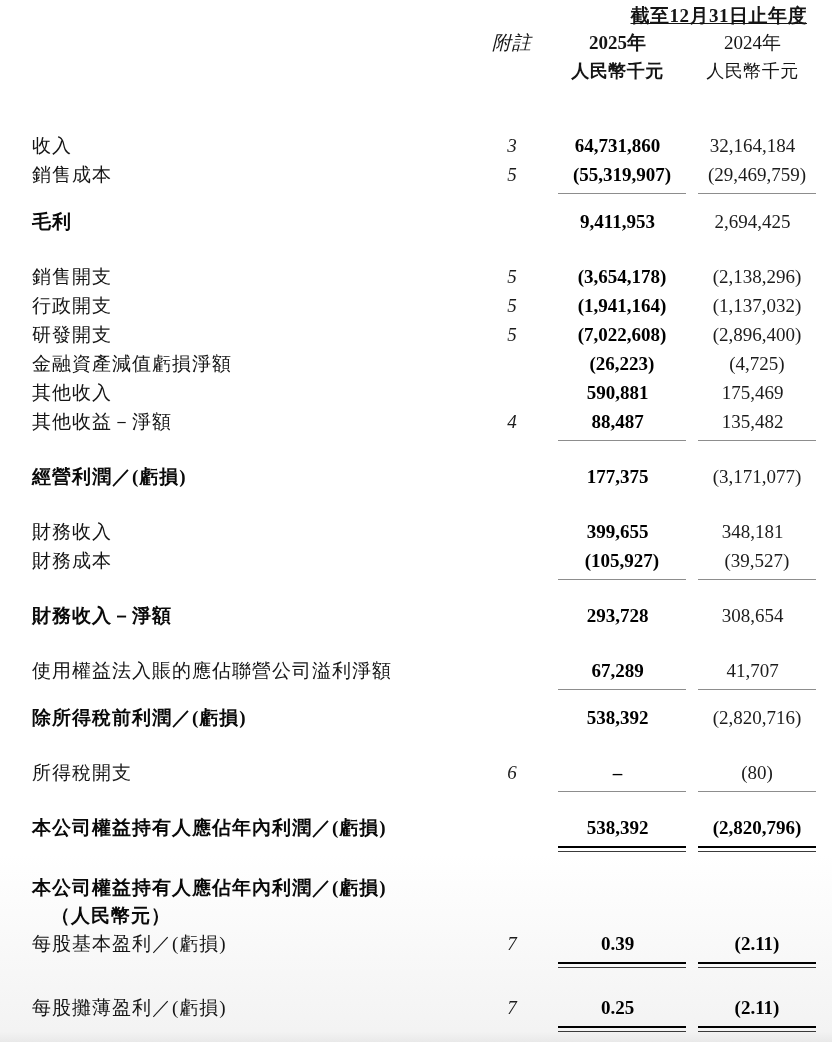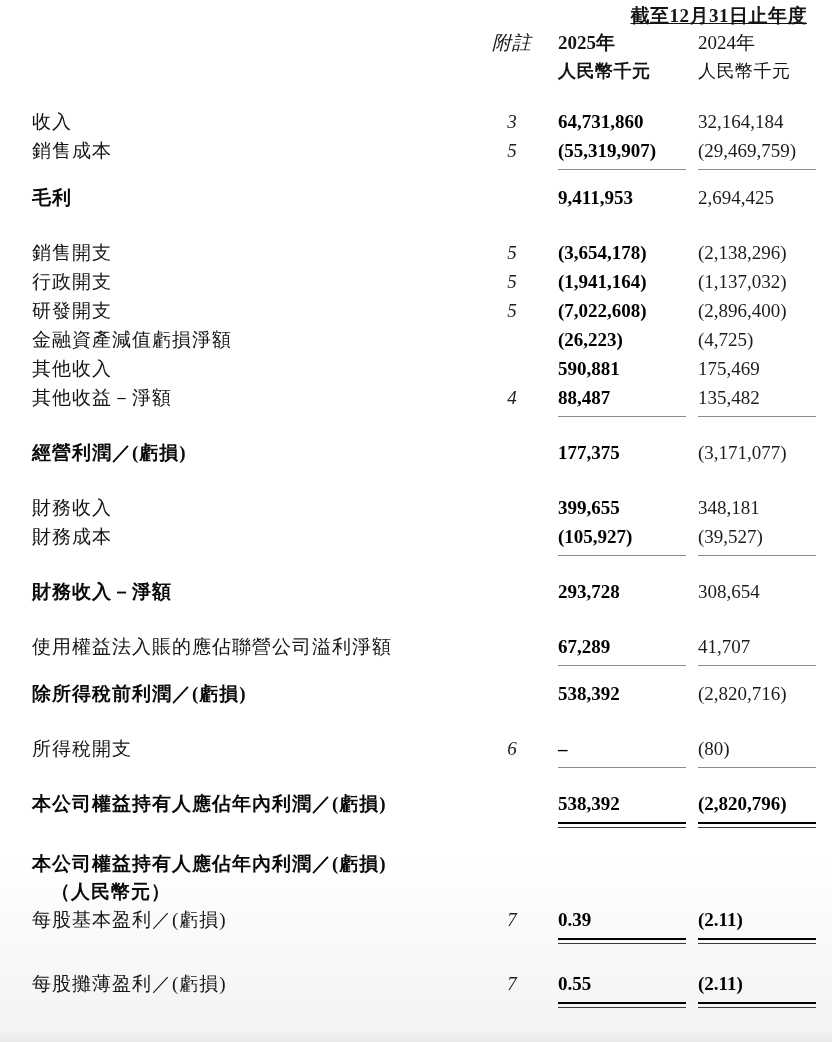--- a/index.html
+++ b/index.html
@@ -34,21 +34,21 @@
   }
   .c-note {
     width: 56px;
     text-align: center;
     line-height: 28px;
   }
   .c-v25 { width: 128px; margin-left: 18px; }
   .c-v24 { width: 118px; margin-left: 12px; }
   .uwrap {
     width: 100%;
-    text-align: left;
+    text-align: center;
     line-height: 28px;
     position: relative;
   }
   .num {
     font-size: 19px;
     color: #1c1c1c;
   }
   .num.b { font-weight: 700; color: #000; }
   .pad { padding-right: 9px; }
   .bold { font-weight: 700; color: #0a0a0a; }
@@ -104,21 +104,21 @@
     bottom: -6px;
     border-top: 1.6px solid #3a3a3a;
   }
 
   
   .g-sm  { margin-top: 14px; }
   .g-md  { margin-top: 22px; }
   .g-std { margin-top: 26px; }
   .g-lg  { margin-top: 30px; }
 
-  .rows { margin-top: 22px; }
+  .rows { margin-top: 46px; }
 </style>
 </head>
 <body>
 
 <div class="sheet">
 
   <div class="header">
     <div class="hrow">
       <div class="c-label"></div>
       <div class="c-note"></div>
@@ -375,21 +375,21 @@
         <div class="c-v24">
           <div class="uwrap"><span class="num b">(2.11)</span></div>
         </div>
       </div>
       <div class="row u-double g-lg">
         <div class="c-label">
           <div>每股攤薄盈利／(虧損)</div>
         </div>
         <div class="c-note"><span class="note-num">7</span></div>
         <div class="c-v25">
-          <div class="uwrap"><span class="num b pad">0.55</span></div>
+          <div class="uwrap"><span class="num b pad">0.25</span></div>
         </div>
         <div class="c-v24">
           <div class="uwrap"><span class="num b">(2.11)</span></div>
         </div>
       </div>
     </div>
 
 </div>
 
 </body></html>

